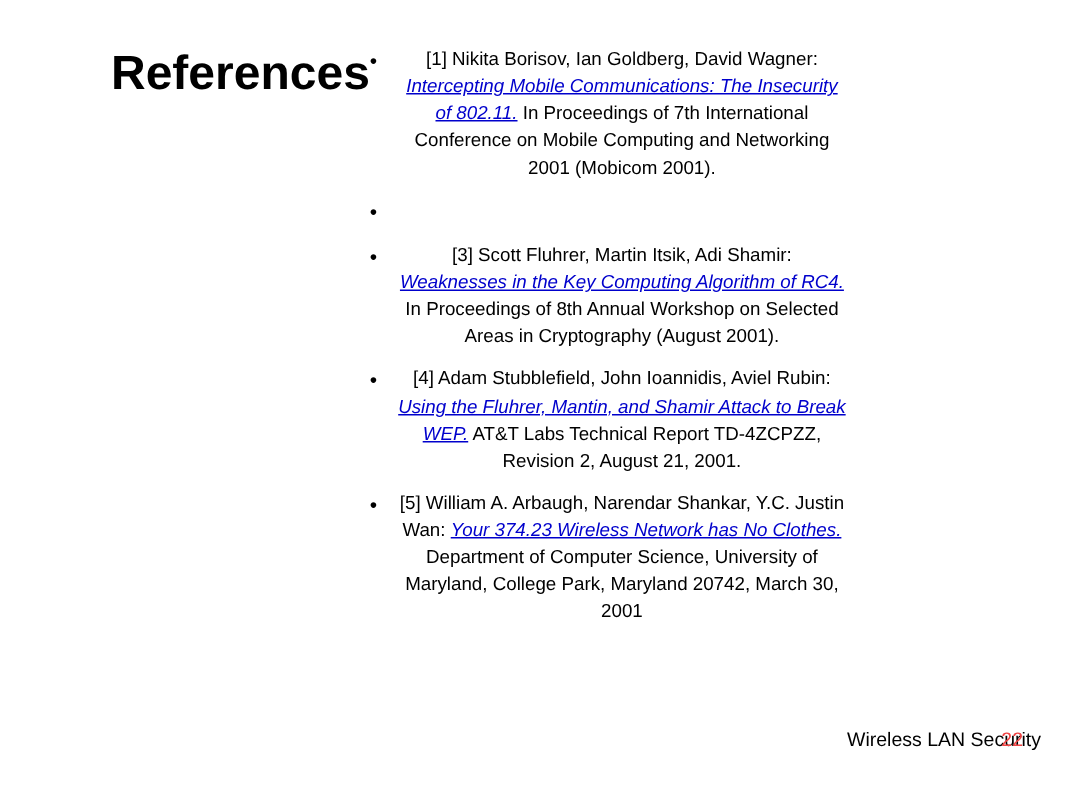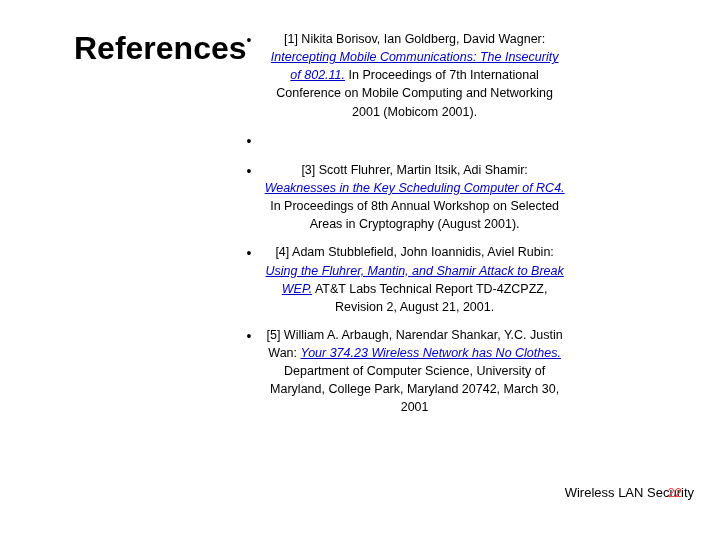--- a/index.html
+++ b/index.html
@@ -111,21 +111,21 @@
       </span>
     </li>
 
     <li>
       <span class="bullet">•</span>
     </li>
 
     <li>
       <span class="bullet">•</span>
       <span class="ref-text">
-        [3]  Scott Fluhrer, Martin Itsik, Adi Shamir: <span class="italic-link">Weaknesses in the Key Scheduling Computer of RC4.</span> In Proceedings of 8th Annual Workshop on Selected Areas in Cryptography (August 2001).
+        [3]  Scott Fluhrer, Martin Itsik, Adi Shamir: <span class="italic-link">Weaknesses in the Key Computing Algorithm of RC4.</span> In Proceedings of 8th Annual Workshop on Selected Areas in Cryptography (August 2001).
       </span>
     </li>
 
     <li>
       <span class="bullet">•</span>
       <span class="ref-text">
         [4]  Adam Stubblefield, John Ioannidis, Aviel Rubin: <span class="italic-link">Using the Fluhrer, Mantin, and Shamir Attack to Break WEP.</span> AT&amp;T Labs Technical Report TD-4ZCPZZ, Revision 2, August 21, 2001.
       </span>
     </li>
 

